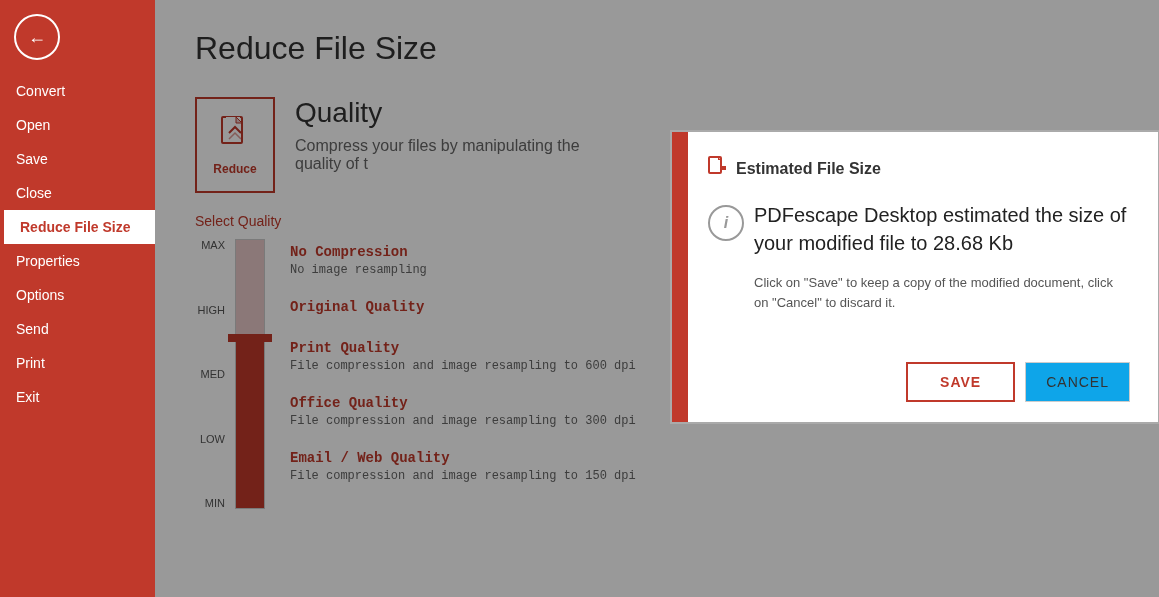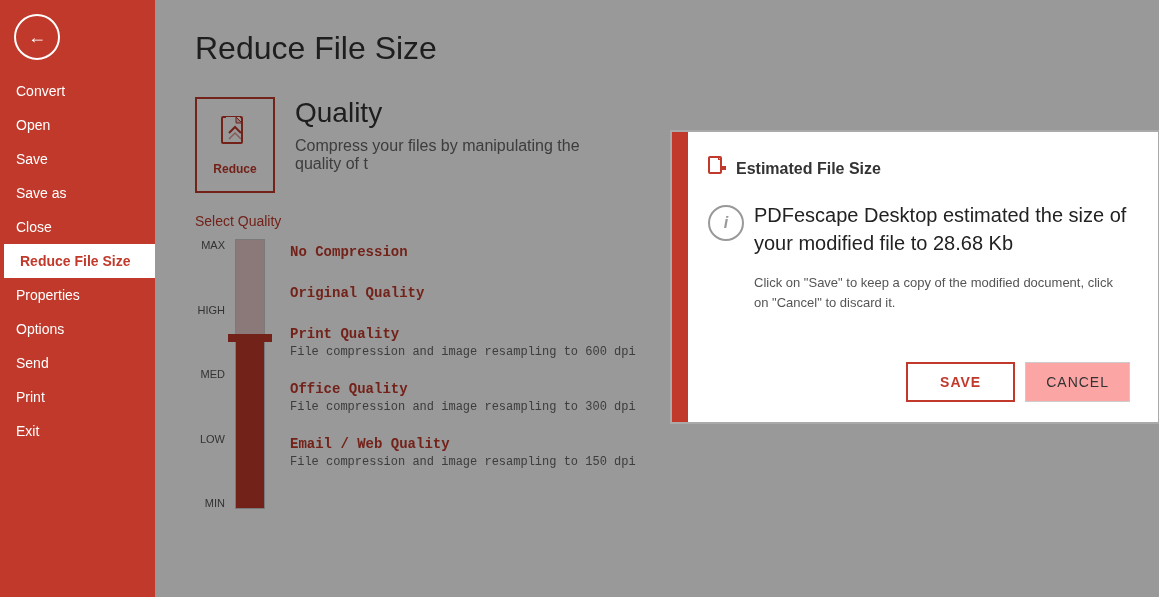--- a/index.html
+++ b/index.html
@@ -262,21 +262,21 @@
       color: #c0392b;
       font-size: 14px;
       font-weight: 600;
       cursor: pointer;
       letter-spacing: 1px;
     }
 
     .btn-cancel {
       padding: 10px 20px;
       border: 1px solid #ccc;
-      background: #fca5a5;
+      background: #0ea5e9;
       color: #333;
       font-size: 14px;
       cursor: pointer;
       letter-spacing: 1px;
     }
 
     .info-circle {
       width: 36px;
       height: 36px;
       border: 2px solid #999;
@@ -307,21 +307,20 @@
 
 <div class="sidebar">
   <div class="sidebar-back">
     <span>←</span>
   </div>
 
   <div id="sidebar-items">
       <div class="sidebar-item">Convert</div>
       <div class="sidebar-item">Open</div>
       <div class="sidebar-item">Save</div>
-      <div class="sidebar-item">Save as</div>
       <div class="sidebar-item">Close</div>
       <div class="sidebar-item active">Reduce File Size</div>
       <div class="sidebar-item">Properties</div>
       <div class="sidebar-item">Options</div>
       <div class="sidebar-item">Send</div>
       <div class="sidebar-item">Print</div>
       <div class="sidebar-item">Exit</div>
     </div>
 </div>
 
@@ -364,20 +363,21 @@
           <div class="slider-track">
             <div class="slider-fill"></div>
             <div class="slider-thumb"></div>
           </div>
         </div>
       </div>
 
       <div class="quality-options" id="quality-options">
           <div class="quality-option">
             <h5>No Compression</h5>
+            <p>No image resampling</p>
           </div>
           <div class="quality-option">
             <h5>Original Quality</h5>
           </div>
           <div class="quality-option">
             <h5>Print Quality</h5>
             <p>File compression and image resampling to 600 dpi</p>
           </div>
           <div class="quality-option">
             <h5>Office Quality</h5>

